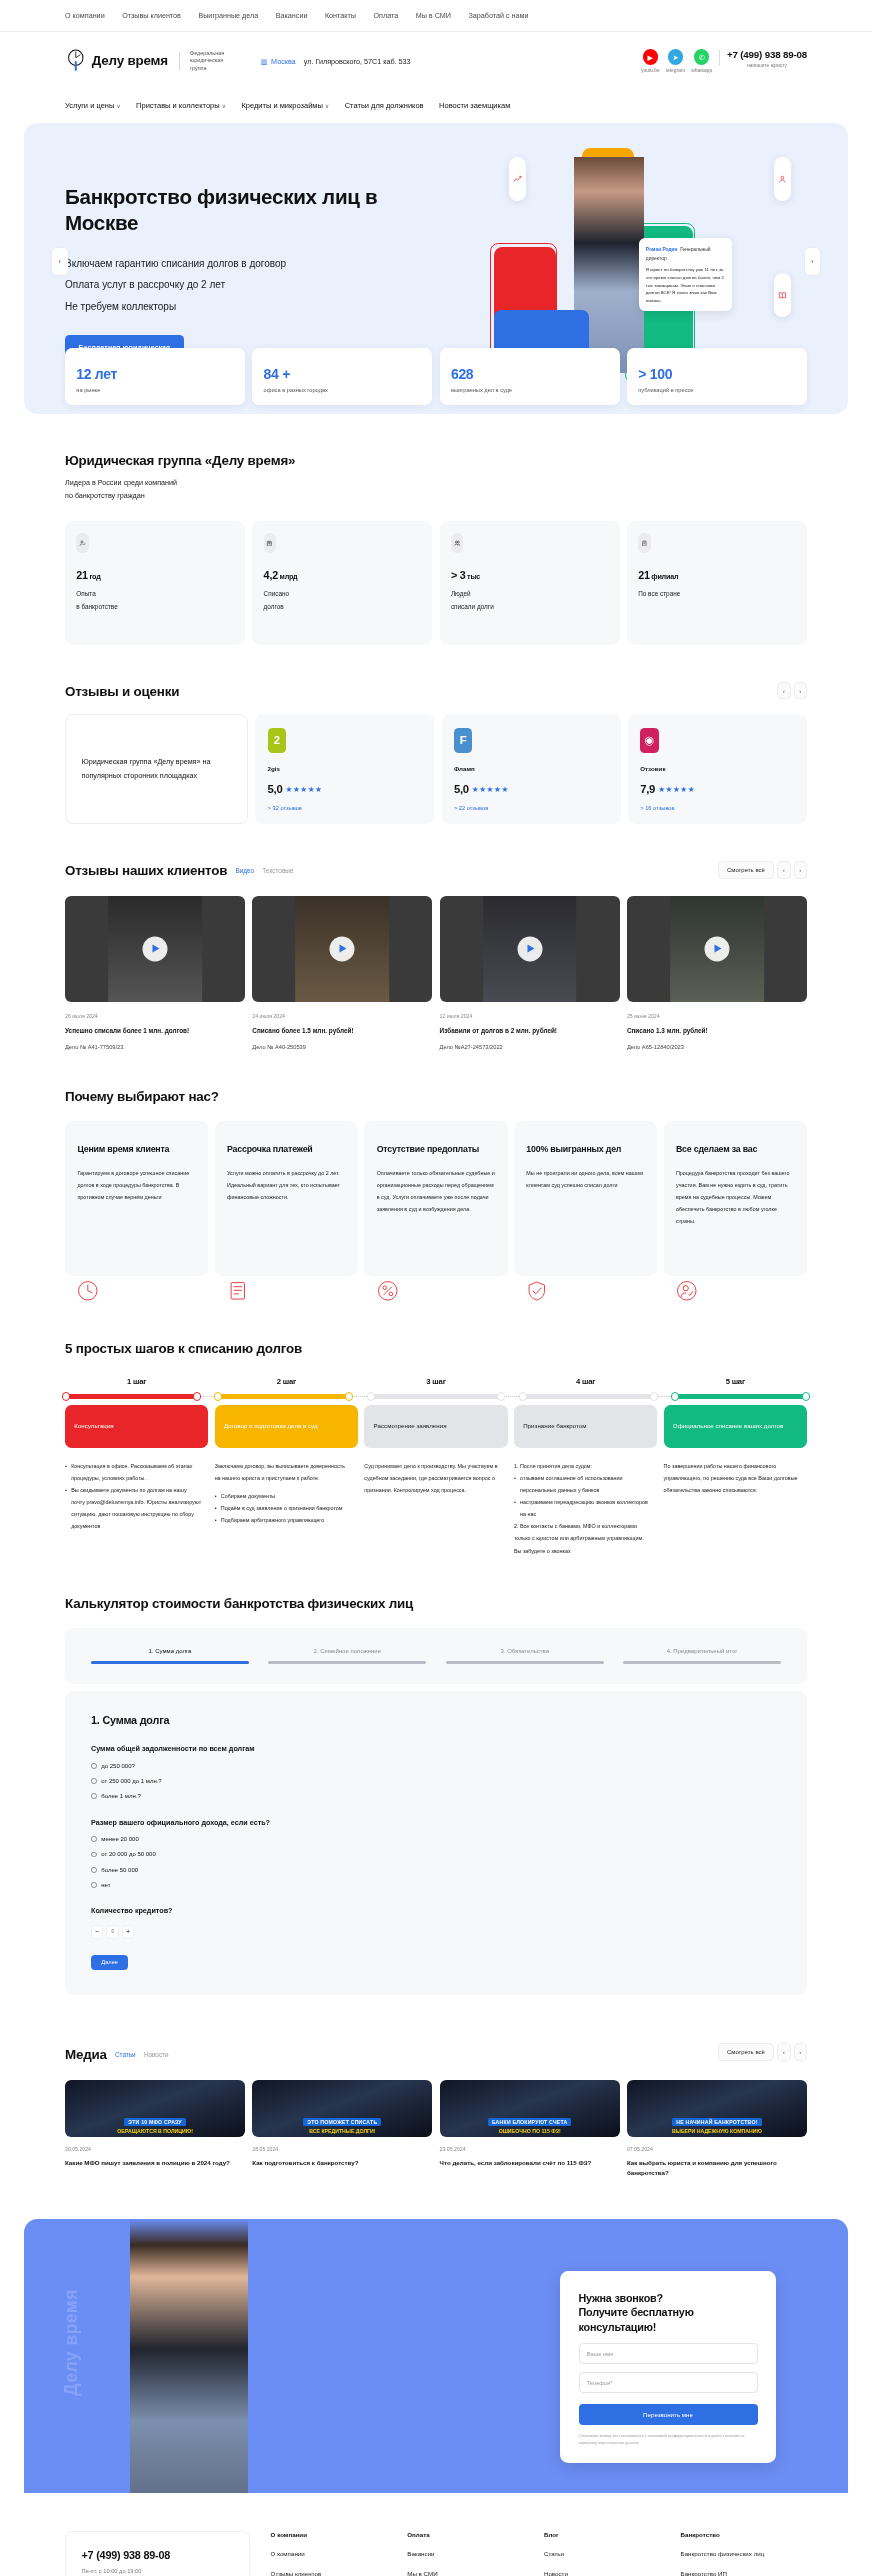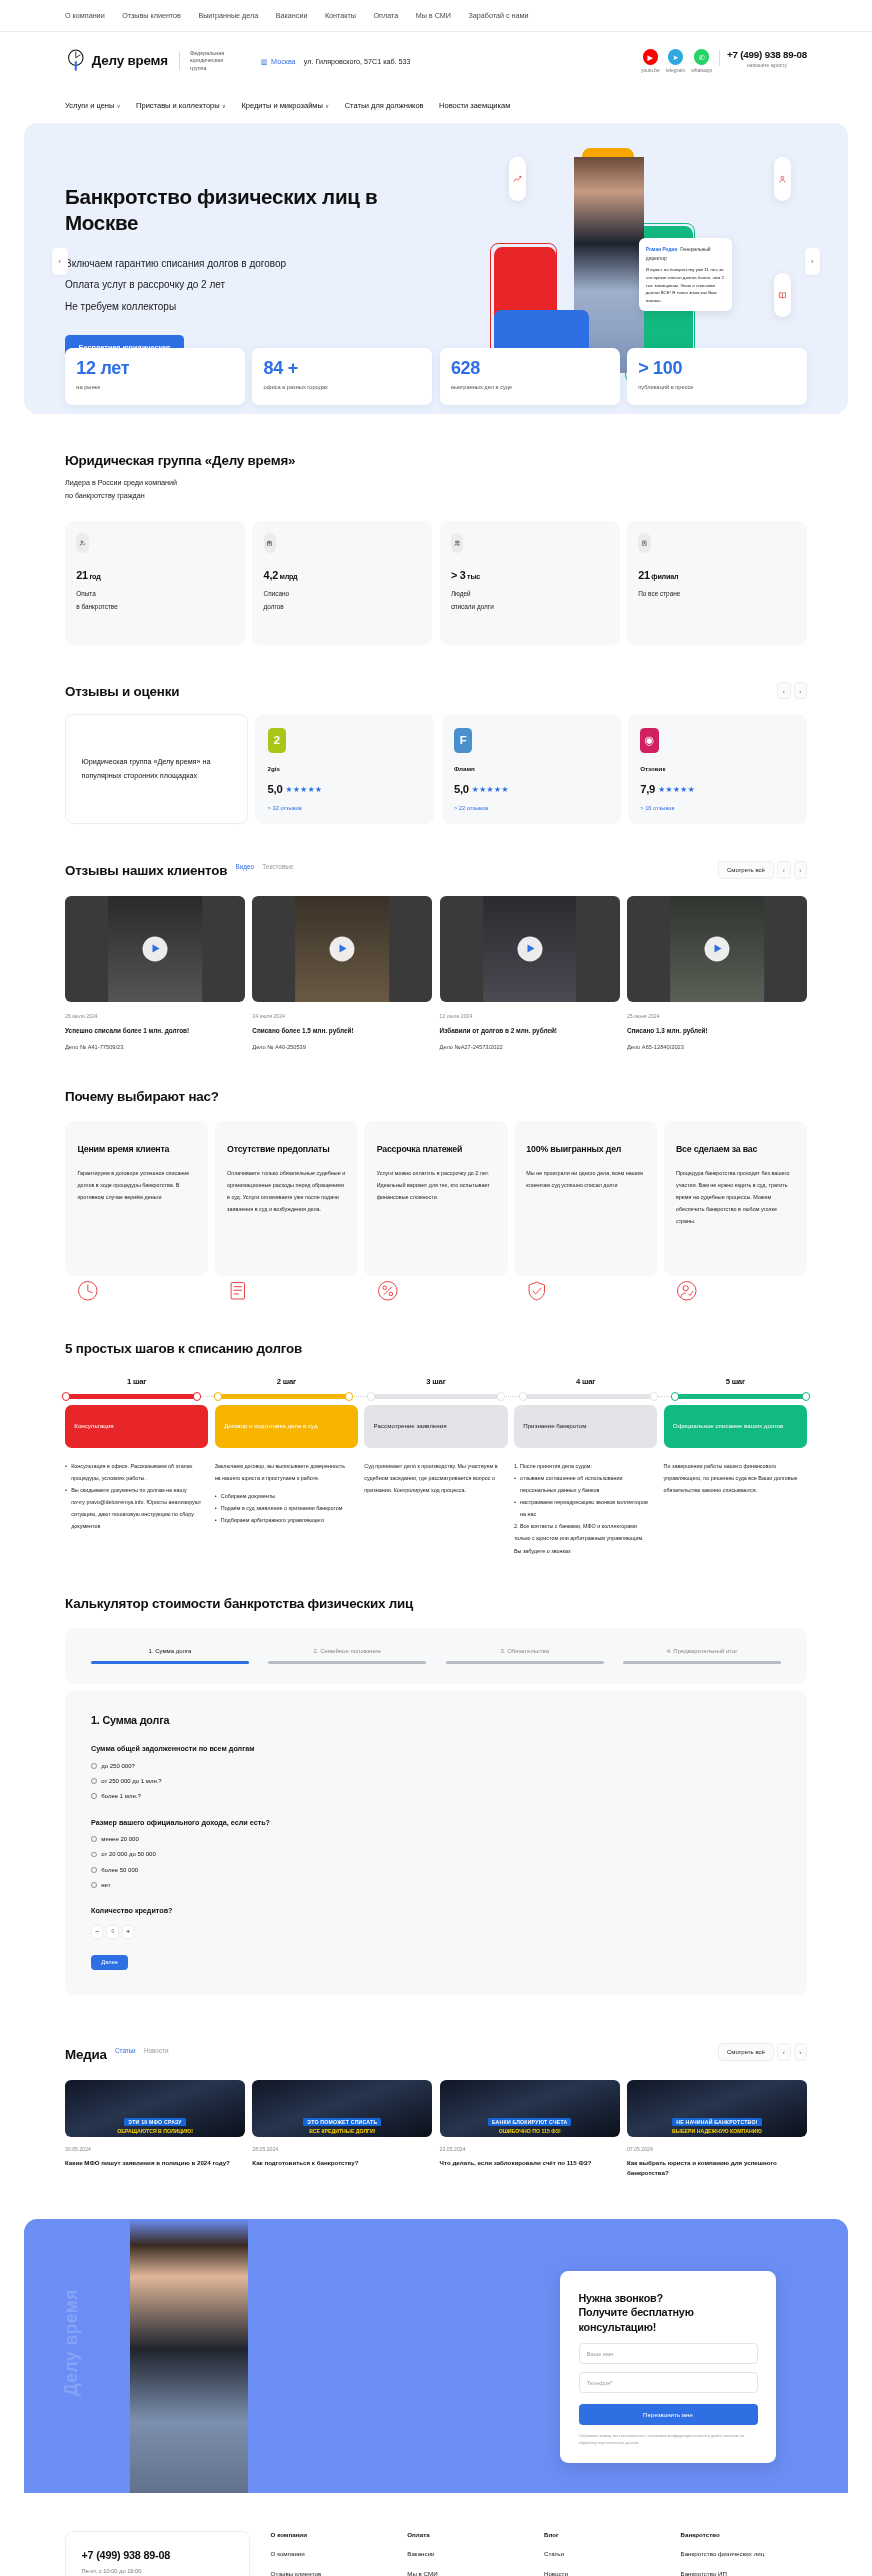--- a/index.html
+++ b/index.html
@@ -66,21 +66,21 @@
   .float svg{width:8.8px;height:8.8px;stroke:#e8262a;fill:none;stroke-width:1.6}
   .person{position:absolute;left:80px;top:9.3px;width:70px;height:216px;border-radius:0;overflow:hidden;}
   .quote{position:absolute;left:145px;top:90px;width:93px;background:#fff;border-radius:6.2px;padding:6.2px 7.2px;box-shadow:0 2.1px 9.3px rgba(0,0,0,.10);}
   .q-name{color:#2f6fe4;font-size:4.9px;font-weight:600;display:inline}
   .q-role{color:#333;font-size:4.9px;display:inline;margin-left:2.6px}
   .q-txt{font-size:4.4px;line-height:1.75;color:#222;margin-top:4.1px}
 
   
   .hstats{position:absolute;left:0;right:0;bottom:-29px;display:flex;gap:7.2px;width:742px;margin:0 auto;}
   .hstat{flex:1;background:#fff;border-radius:7.2px;padding:10.3px 11.3px;height:57px;box-shadow:0 1.5px 7.2px rgba(30,50,90,.07);}
-  .hstat-n{font-size:18px;font-weight:800;color:#2f6fe4;letter-spacing:-0.3px;}
+  .hstat-n{font-size:14px;font-weight:800;color:#2f6fe4;letter-spacing:-0.3px;margin-top:8px;}
   .hstat-l{font-size:5.7px;color:#555;margin-top:4.6px;}
 
   
   .sec{padding-top:39px;}
   .sec h2{font-size:13.4px;font-weight:800;letter-spacing:-0.2px;}
   .sec-sub{font-size:7.2px;color:#222;line-height:1.8;margin-top:9.3px;}
 
   .cards4{display:flex;gap:7.2px;margin-top:17.5px;}
   .c4{flex:1;background:#f7f8fa;border-radius:8.2px;padding:12.4px 11.3px 15.5px;min-height:124px;}
   .c4-ic{width:12.4px;height:19.6px;background:#ececef;border-radius:5.7px;display:flex;align-items:center;justify-content:center;margin-bottom:16.5px;}
@@ -100,21 +100,21 @@
   .rate-intro p{font-size:7.2px;line-height:2;color:#111;}
   .rate-c{flex:1;background:#f7f8fa;border-radius:8.2px;padding:13.4px 12.4px;}
   .rate-logo{width:18.5px;height:25px;border-radius:4.6px;display:flex;align-items:center;justify-content:center;color:#fff;font-weight:800;font-size:11.3px;}
   .rate-nm{font-size:6.2px;font-weight:700;margin-top:12.4px;}
   .rate-s{display:flex;align-items:center;gap:3.1px;margin-top:11.3px;}
   .rate-v{font-size:11.3px;font-weight:800;letter-spacing:-0.3px;}
   .stars{color:#2f6fe4;font-size:7.7px;letter-spacing:0.5px;}
   .rate-link{font-size:5.7px;color:#2f6fe4;margin-top:9.3px;display:block;text-decoration:none;}
 
   
-  .head-tabs{display:flex;align-items:flex-start;gap:8.2px;}
+  .head-tabs{display:flex;align-items:center;gap:8.2px;}
   .tab{font-size:6.4px;color:#9a9a9a;cursor:pointer;}
   .tab.on{color:#2f6fe4;}
   .vids{display:flex;gap:7.2px;margin-top:17.5px;}
   .vid{flex:1;}
   .vthumb{height:106px;border-radius:6.2px;position:relative;overflow:hidden;background:#3a3a3a;}
   .vinner{position:absolute;left:50%;transform:translateX(-50%);top:0;bottom:0;width:52%;}
   .play{position:absolute;left:50%;top:50%;transform:translate(-50%,-50%);width:25px;height:25px;border-radius:50%;background:rgba(255,255,255,.9);display:flex;align-items:center;justify-content:center;}
   .play i{width:0;height:0;border-left:7.2px solid #2f6fe4;border-top:4.6px solid transparent;border-bottom:4.6px solid transparent;margin-left:2.1px;display:block;}
   .vdate{font-size:5.2px;color:#888;margin-top:11.3px;}
   .vtitle{font-size:6.4px;font-weight:700;margin-top:7.2px;line-height:1.5;}
@@ -502,26 +502,26 @@
   </div>
 
   <div class="container sec">
     <h2>Почему выбирают нас?</h2>
     <div class="why" id="why-cards">
         <div class="wc">
           <h3>Ценим время клиента</h3>
           <p>Гарантируем в договоре успешное списание долгов в ходе процедуры банкротства. В противном случае вернём деньги</p>
         </div>
         <div class="wc">
+          <h3>Рассрочка платежей</h3>
+          <p>Услуги можно оплатить в рассрочку до 2 лет. Идеальный вариант для тех, кто испытывает финансовые сложности.</p>
+        </div>
+        <div class="wc">
           <h3>Отсутствие предоплаты</h3>
           <p>Оплачиваете только обязательные судебные и организационные расходы перед обращением в суд. Услуги оплачиваете уже после подачи заявления в суд и возбуждения дела.</p>
-        </div>
-        <div class="wc">
-          <h3>Рассрочка платежей</h3>
-          <p>Услуги можно оплатить в рассрочку до 2 лет. Идеальный вариант для тех, кто испытывает финансовые сложности.</p>
         </div>
         <div class="wc">
           <h3>100% выигранных дел</h3>
           <p>Мы не проиграли ни одного дела, всем нашим клиентам суд успешно списал долги</p>
         </div>
         <div class="wc">
           <h3>Все сделаем за вас</h3>
           <p>Процедура банкротства проходит без вашего участия. Вам не нужно ездить в суд, тратить время на судебные процессы. Можем обеспечить банкротство в любом уголке страны.</p>
         </div>
       </div>

